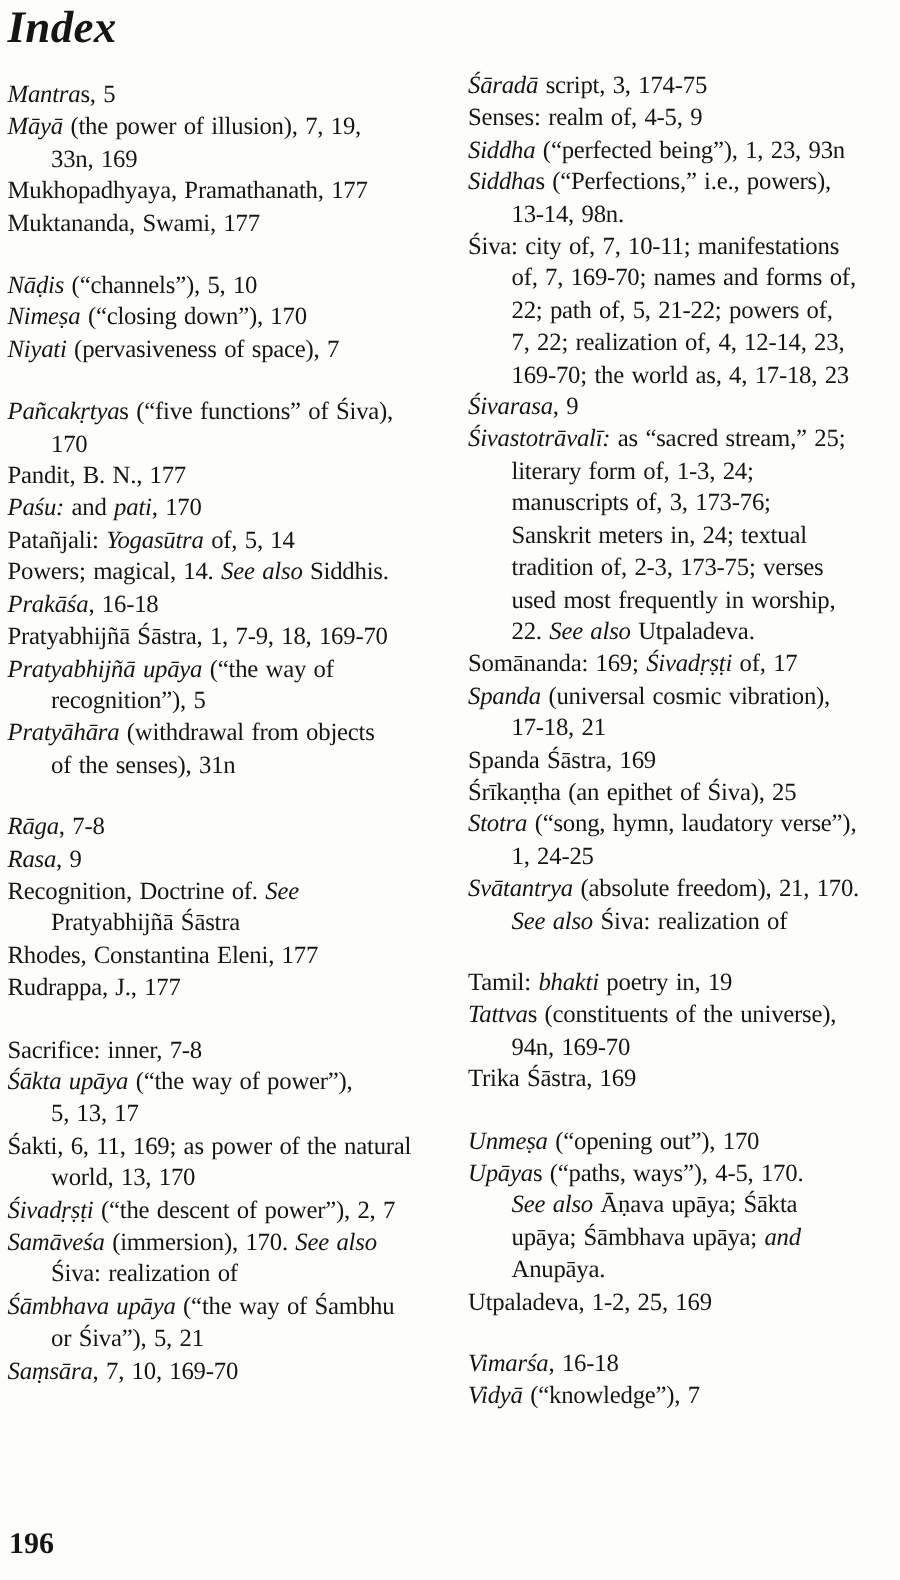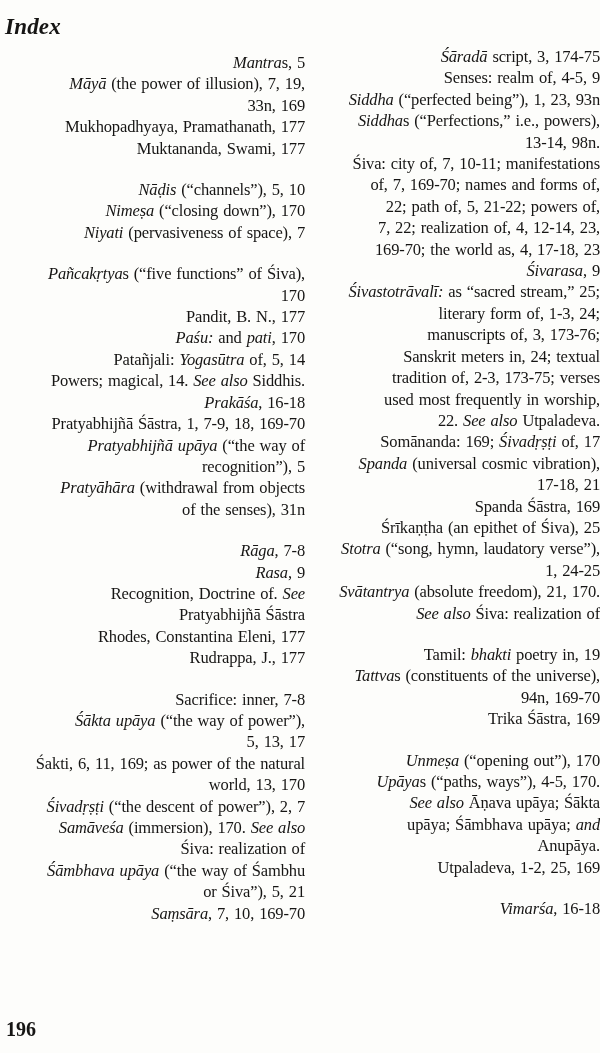--- a/index.html
+++ b/index.html
@@ -12,30 +12,29 @@
     width: 600px;
     height: 1053px;
     background: #fdfdfb;
     color: #161514;
     font-family: "Liberation Serif", "DejaVu Serif", serif;
     overflow: hidden;
   }
   .page-title {
     position: absolute;
     left: 5px;
-    top: 14px;
+    top: 2px;
     margin: 0;
-    font-size: 23px;
+    font-size: 30px;
     font-weight: bold;
     font-style: italic;
     letter-spacing: 0.2px;
   }
   .col {
     position: absolute;
-    text-align: right;
   }
   .col-left {
     left: 5px;
     top: 52px;
     width: 300px;
   }
   .col-right {
     left: 312px;
     top: 46px;
     width: 288px;
@@ -137,15 +136,16 @@
       <div class="line"><i>Tattva</i>s (constituents of the universe),</div>
       <div class="line indent">94n, 169-70</div>
       <div class="line">Trika Śāstra, 169</div>
       <div class="line gap"><i>Unmeṣa</i> (“opening out”), 170</div>
       <div class="line"><i>Upāya</i>s (“paths, ways”), 4-5, 170.</div>
       <div class="line indent"><i>See also</i> Āṇava upāya; Śākta</div>
       <div class="line indent">upāya; Śāmbhava upāya; <i>and</i></div>
       <div class="line indent">Anupāya.</div>
       <div class="line">Utpaladeva, 1-2, 25, 169</div>
       <div class="line gap"><i>Vimarśa</i>, 16-18</div>
+      <div class="line"><i>Vidyā</i> (“knowledge”), 7</div>
     </div>
   <div class="page-number">196</div>
 </div>
 
 </body></html>

